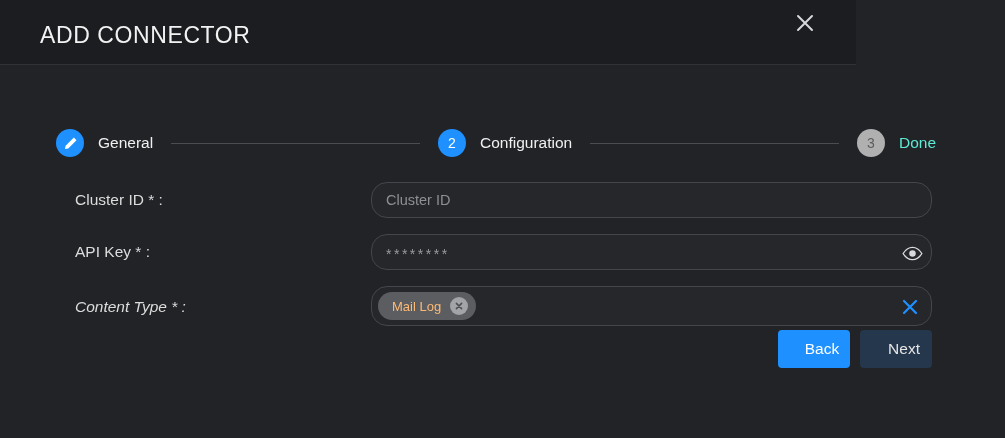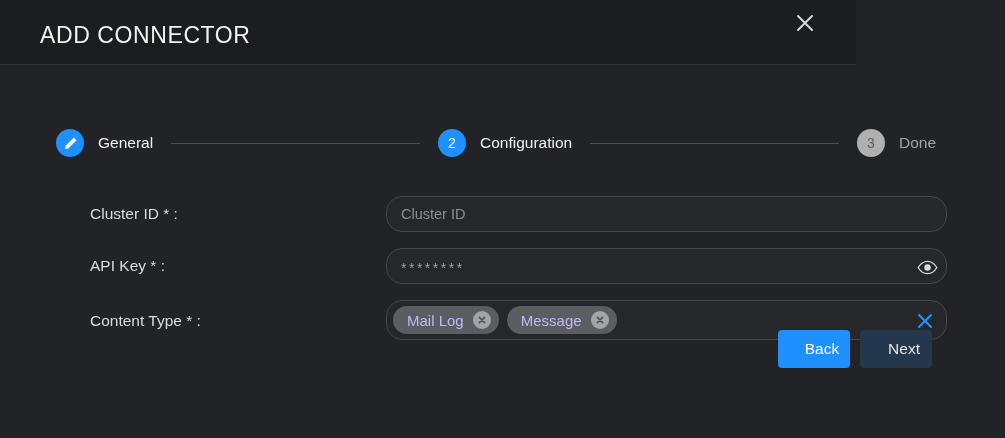--- a/index.html
+++ b/index.html
@@ -89,36 +89,35 @@
   .step-circle.done   { background: #1e90ff; }
   .step-circle.active { background: #1e90ff; color: #ffffff; }
   .step-circle.todo   { background: #b0b0b0; color: #5c5c5c; }
 
   .step-label {
     margin-left: 14px;
     font-size: 15.5px;
     white-space: nowrap;
   }
   .step-label.bright { color: #f0f0f0; }
-  .step-label.muted  { color: #a3a3a3; }
+  .step-label.muted  { color: #5eead4; }
 
   .step-line {
     flex: 1 1 auto;
     height: 1px;
     background: #4a4d51;
     margin: 0 18px;
   }
 
   
   .form {
     position: absolute;
     left: 0;
-    top: 196px;
+    top: 182px;
     width: 916px;
-    padding-left: 15px;
   }
 
   .row {
     position: relative;
     height: 42px;
     margin-bottom: 10px;
   }
 
   .field-label {
     position: absolute;
@@ -187,22 +186,22 @@
     gap: 8px;
   }
 
   .chip {
     display: inline-flex;
     align-items: center;
     height: 28px;
     padding: 0 8px 0 14px;
     border-radius: 14px;
     background: #5b5d60;
-    font-size: 15px;
-    color: #c4b5fd;
+    font-size: 13px;
+    color: #fdba74;
     white-space: nowrap;
     cursor: default;
   }
 
   .chip-remove {
     width: 18px;
     height: 18px;
     border-radius: 50%;
     background: #a2a4a7;
     margin-left: 9px;
@@ -307,40 +306,32 @@
         <div class="eye-btn">
           <svg width="21" height="15" viewBox="0 0 22 15" aria-hidden="true">
             <path d="M1.2 7.5 C4 2.8 7.6 1 11 1 C14.4 1 18 2.8 20.8 7.5 C18 12.2 14.4 14 11 14 C7.6 14 4 12.2 1.2 7.5 Z" fill="none" stroke="#d8dadd" stroke-width="1.4"></path>
             <circle cx="11" cy="7.5" r="3.4" fill="#d8dadd"></circle>
           </svg>
         </div>
       </div>
     </div>
 
     <div class="row" style="height:46px;">
-      <div class="field-label" style="top:12px;">Content Type * :</div>
+      <div class="field-label" style="top:12px;font-style:italic;">Content Type * :</div>
       <div class="control chips" style="top:0;">
 
         <div class="chip">
           <span>Mail Log</span>
           <span class="chip-remove">
             <svg width="10" height="10" viewBox="0 0 10 10" aria-hidden="true">
               <path d="M2.4 2.4 L7.6 7.6 M7.6 2.4 L2.4 7.6" stroke="#4d4f52" stroke-width="1.5" stroke-linecap="round" fill="none"></path>
             </svg>
           </span>
         </div>
 
-        <div class="chip">
-          <span>Message</span>
-          <span class="chip-remove">
-            <svg width="10" height="10" viewBox="0 0 10 10" aria-hidden="true">
-              <path d="M2.4 2.4 L7.6 7.6 M7.6 2.4 L2.4 7.6" stroke="#4d4f52" stroke-width="1.5" stroke-linecap="round" fill="none"></path>
-            </svg>
-          </span>
-        </div>
 
         <div class="chips-clear">
           <svg width="20" height="20" viewBox="0 0 20 20" aria-hidden="true">
             <path d="M4 4 L16 16 M16 4 L4 16" stroke="#1e90ff" stroke-width="2.2" stroke-linecap="round" fill="none"></path>
           </svg>
         </div>
 
       </div>
     </div>
 

